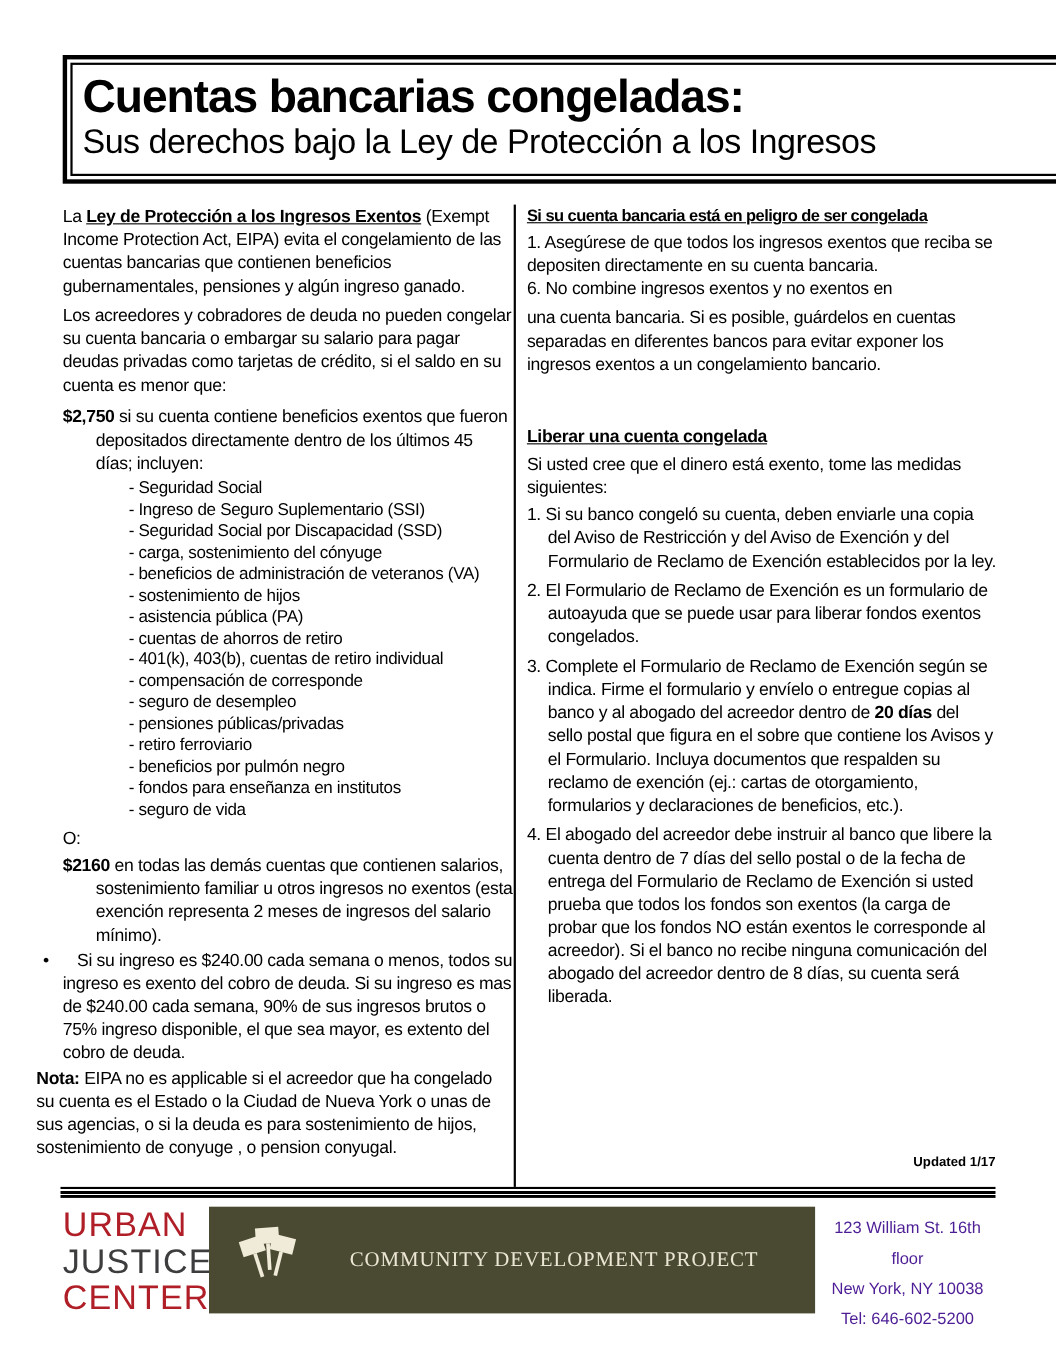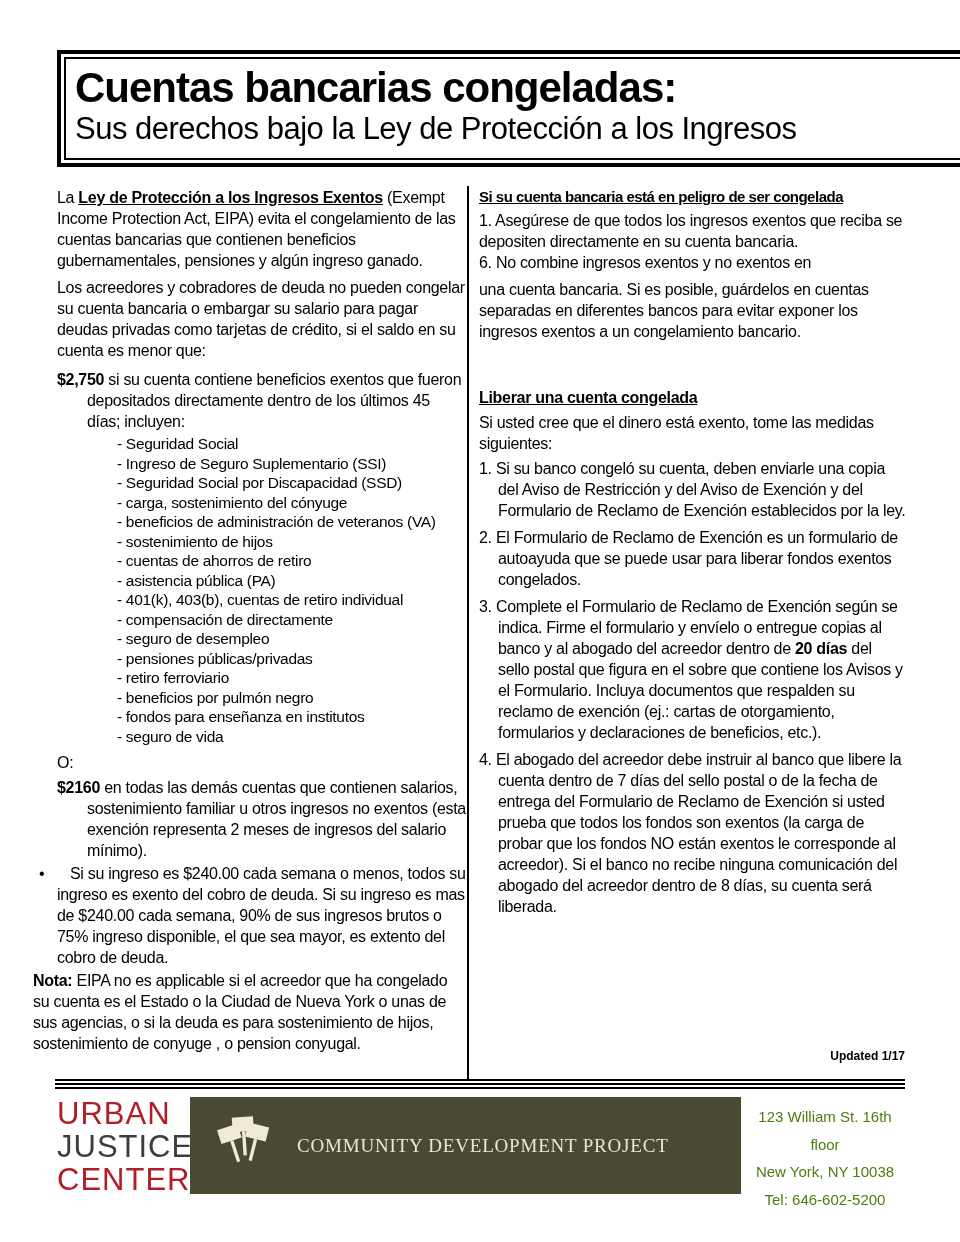--- a/index.html
+++ b/index.html
@@ -38,24 +38,24 @@
   .hang19{padding-left:19px;text-indent:-19px;margin-bottom:6px;}
 
   .updated{position:absolute;right:55px;top:1049px;font-size:12px;font-weight:bold;letter-spacing:0;}
 
   
   .footer-sep{position:absolute;left:55px;top:1079px;width:850px;height:10px;
     background:linear-gradient(to bottom,#000 0 2px,#fff 2px 3.5px,#000 3.5px 6px,#fff 6px 7.5px,#000 7.5px 10px);}
   .logo{position:absolute;left:57px;top:1097px;font-size:31px;line-height:33px;letter-spacing:1px;}
   .logo .l-red{color:#b01e28;display:block;}
   .logo .l-gray{color:#3d3c3e;display:block;}
-  .banner{position:absolute;left:190px;top:1097px;width:551px;height:97px;background:#4a4a33;display:flex;align-items:center;}
+  .banner{position:absolute;left:190px;top:1097px;width:551px;height:97px;background:#4a4a33;display:flex;align-items:center;gap:21px;}
   .banner-icon{margin-left:26px;flex:0 0 auto;}
   .banner-title{font-family:"Liberation Serif",serif;color:#ece7d4;font-size:19px;letter-spacing:0.8px;margin-left:27px;white-space:nowrap;}
-  .address{position:absolute;left:742px;top:1103px;width:166px;text-align:center;font-size:15px;line-height:27.5px;color:#4d7c0f;}
+  .address{position:absolute;left:742px;top:1103px;width:166px;text-align:center;font-size:15px;line-height:27.5px;color:#4c1d95;}
 </style>
 </head>
 <body>
 
 <div class="page">
 
   <div class="title-box">
     <div class="title-inner">
       <div class="doc-title">Cuentas bancarias congeladas:</div>
       <div class="doc-subtitle">Sus derechos bajo la Ley de Protección a los Ingresos</div>
@@ -71,24 +71,24 @@
 
     <div class="hang30"><span class="bold">$2,750</span><span> si su cuenta contiene beneficios exentos que fueron depositados directamente dentro de los últimos 45 días; incluyen:</span></div>
 
     <div class="exempt-list">
       <div>- Seguridad Social</div>
       <div>- Ingreso de Seguro Suplementario (SSI)</div>
       <div>- Seguridad Social por Discapacidad (SSD)</div>
       <div>- carga, sostenimiento del cónyuge</div>
       <div>- beneficios de administración de veteranos (VA)</div>
       <div>- sostenimiento de hijos</div>
+      <div>- asistencia pública (PA)</div>
       <div>- cuentas de ahorros de retiro</div>
-      <div>- asistencia pública (PA)</div>
       <div>- 401(k), 403(b), cuentas de retiro individual</div>
-      <div>- compensación de directamente</div>
+      <div>- compensación de corresponde</div>
       <div>- seguro de desempleo</div>
       <div>- pensiones públicas/privadas</div>
       <div>- retiro ferroviario</div>
       <div>- beneficios por pulmón negro</div>
       <div>- fondos para enseñanza en institutos</div>
       <div>- seguro de vida</div>
     </div>
 
     <div class="or-label">O:</div>
 

